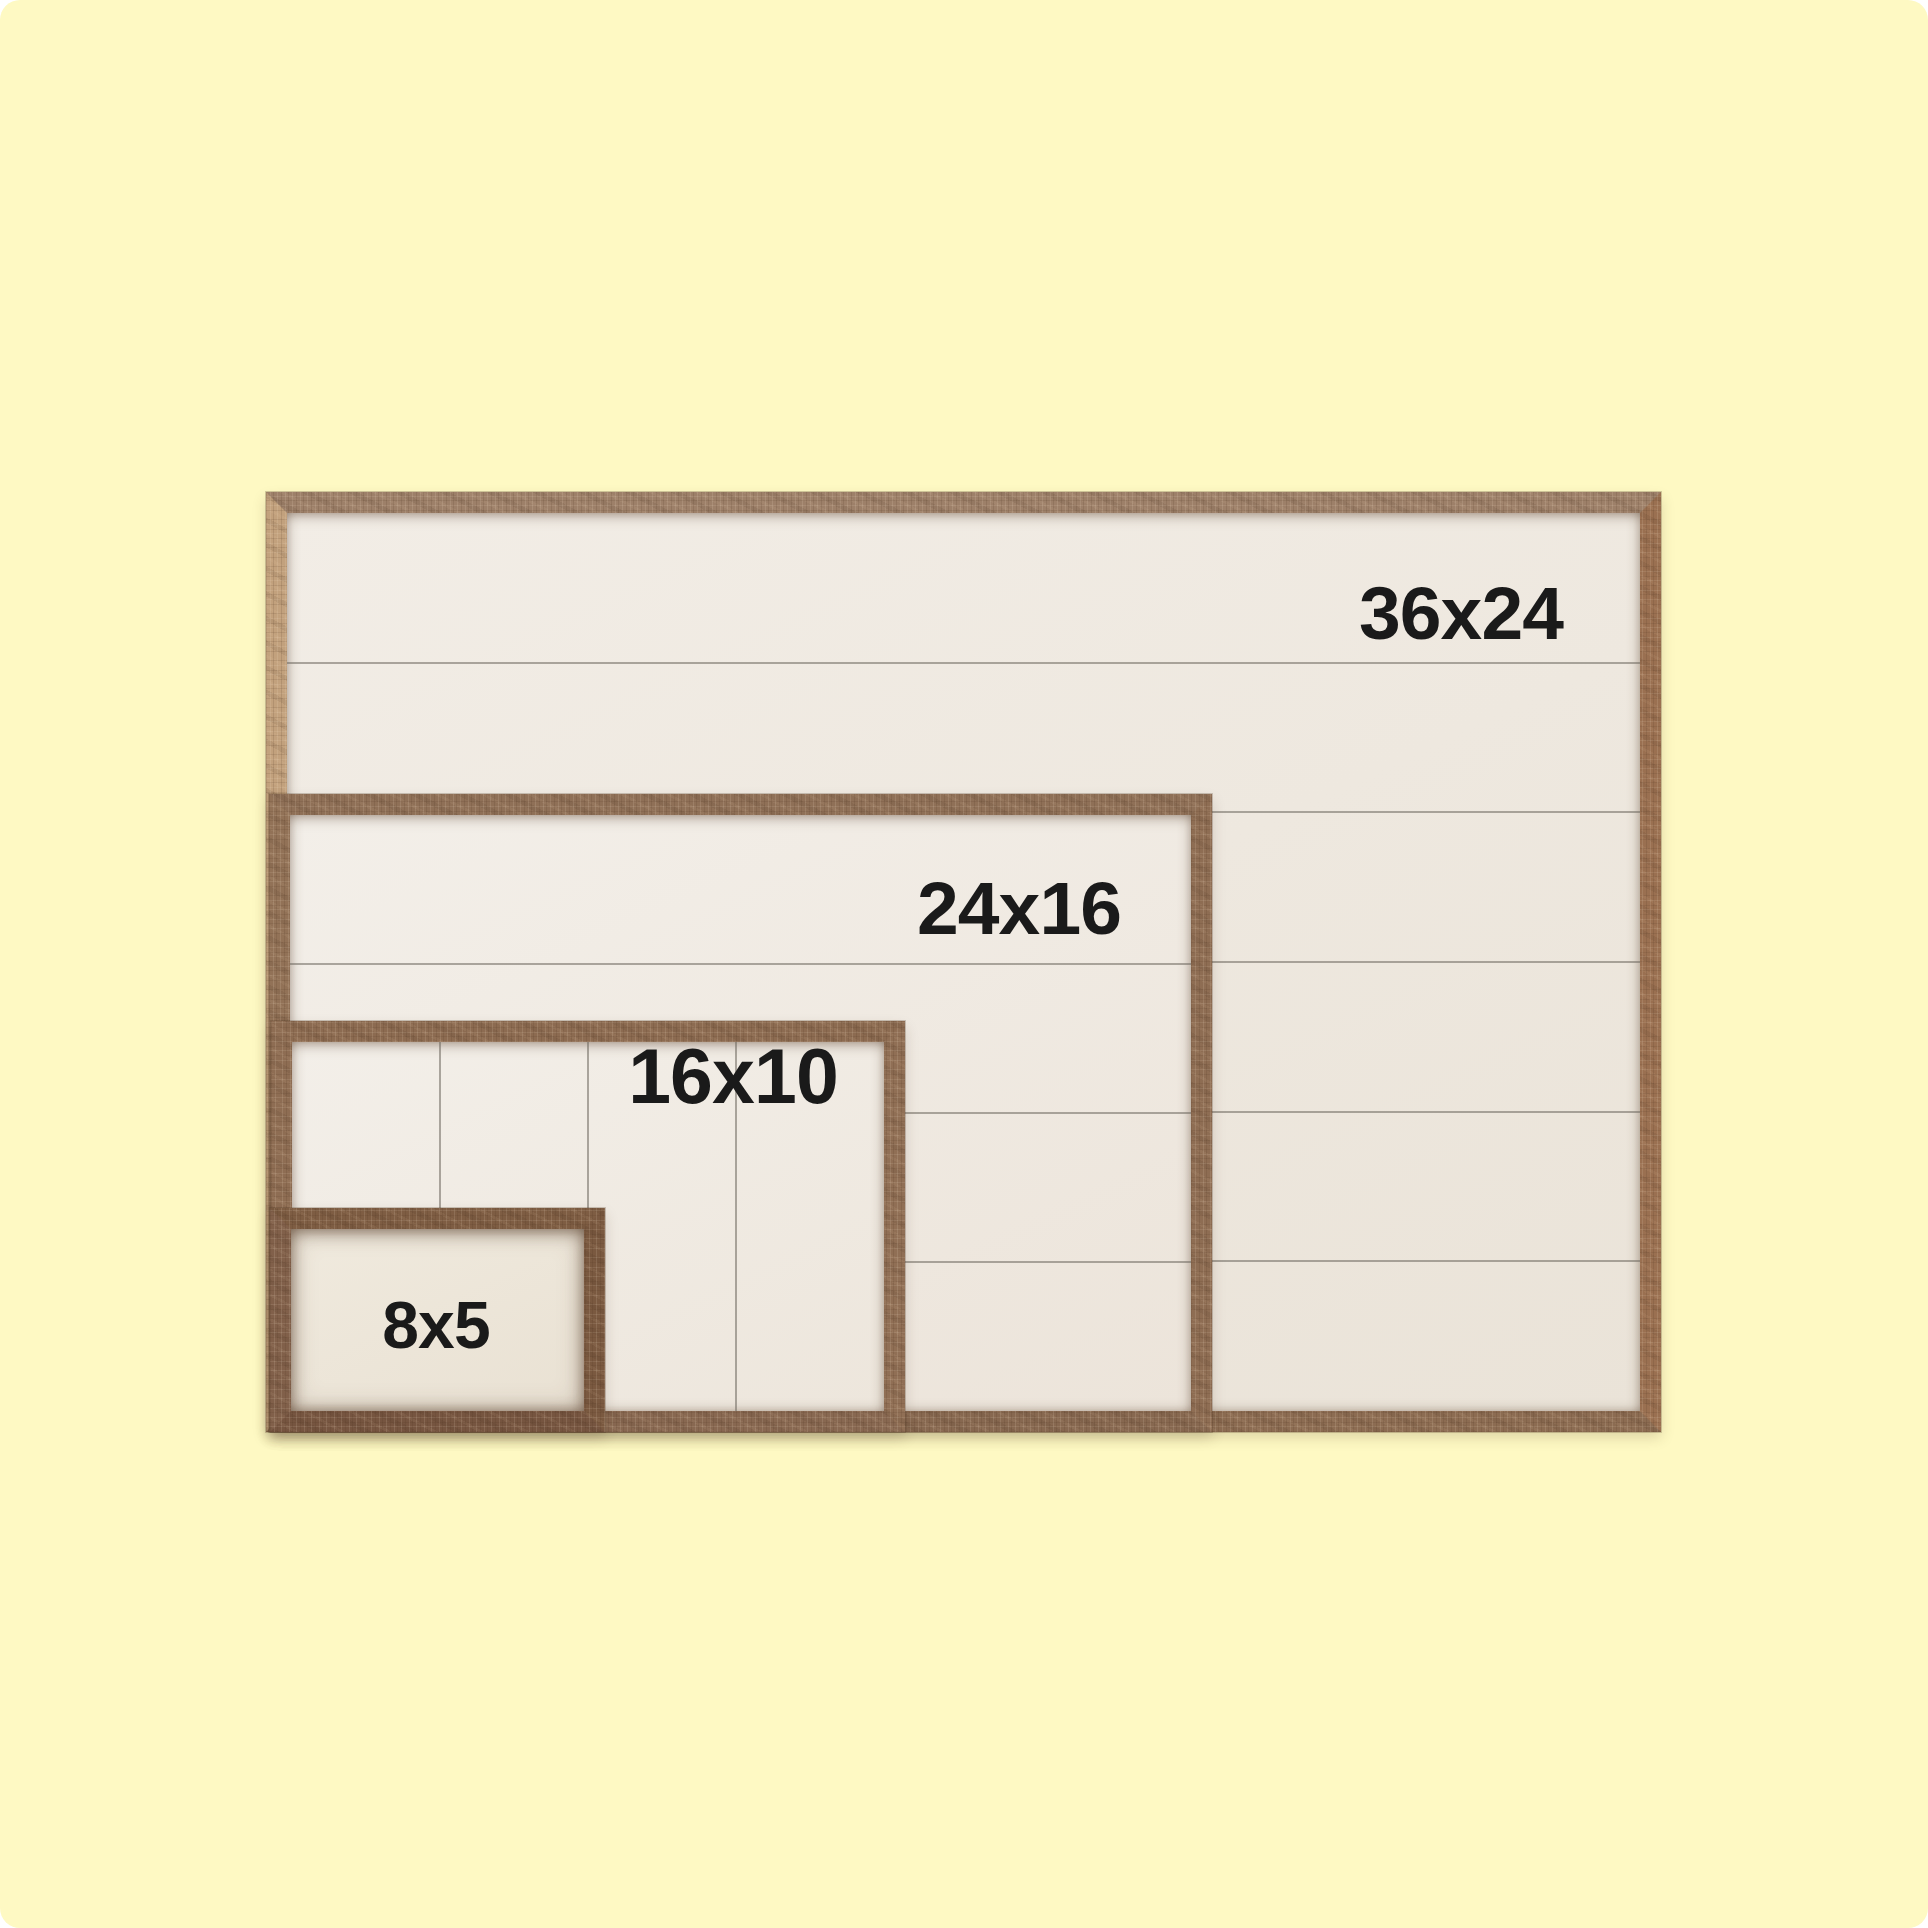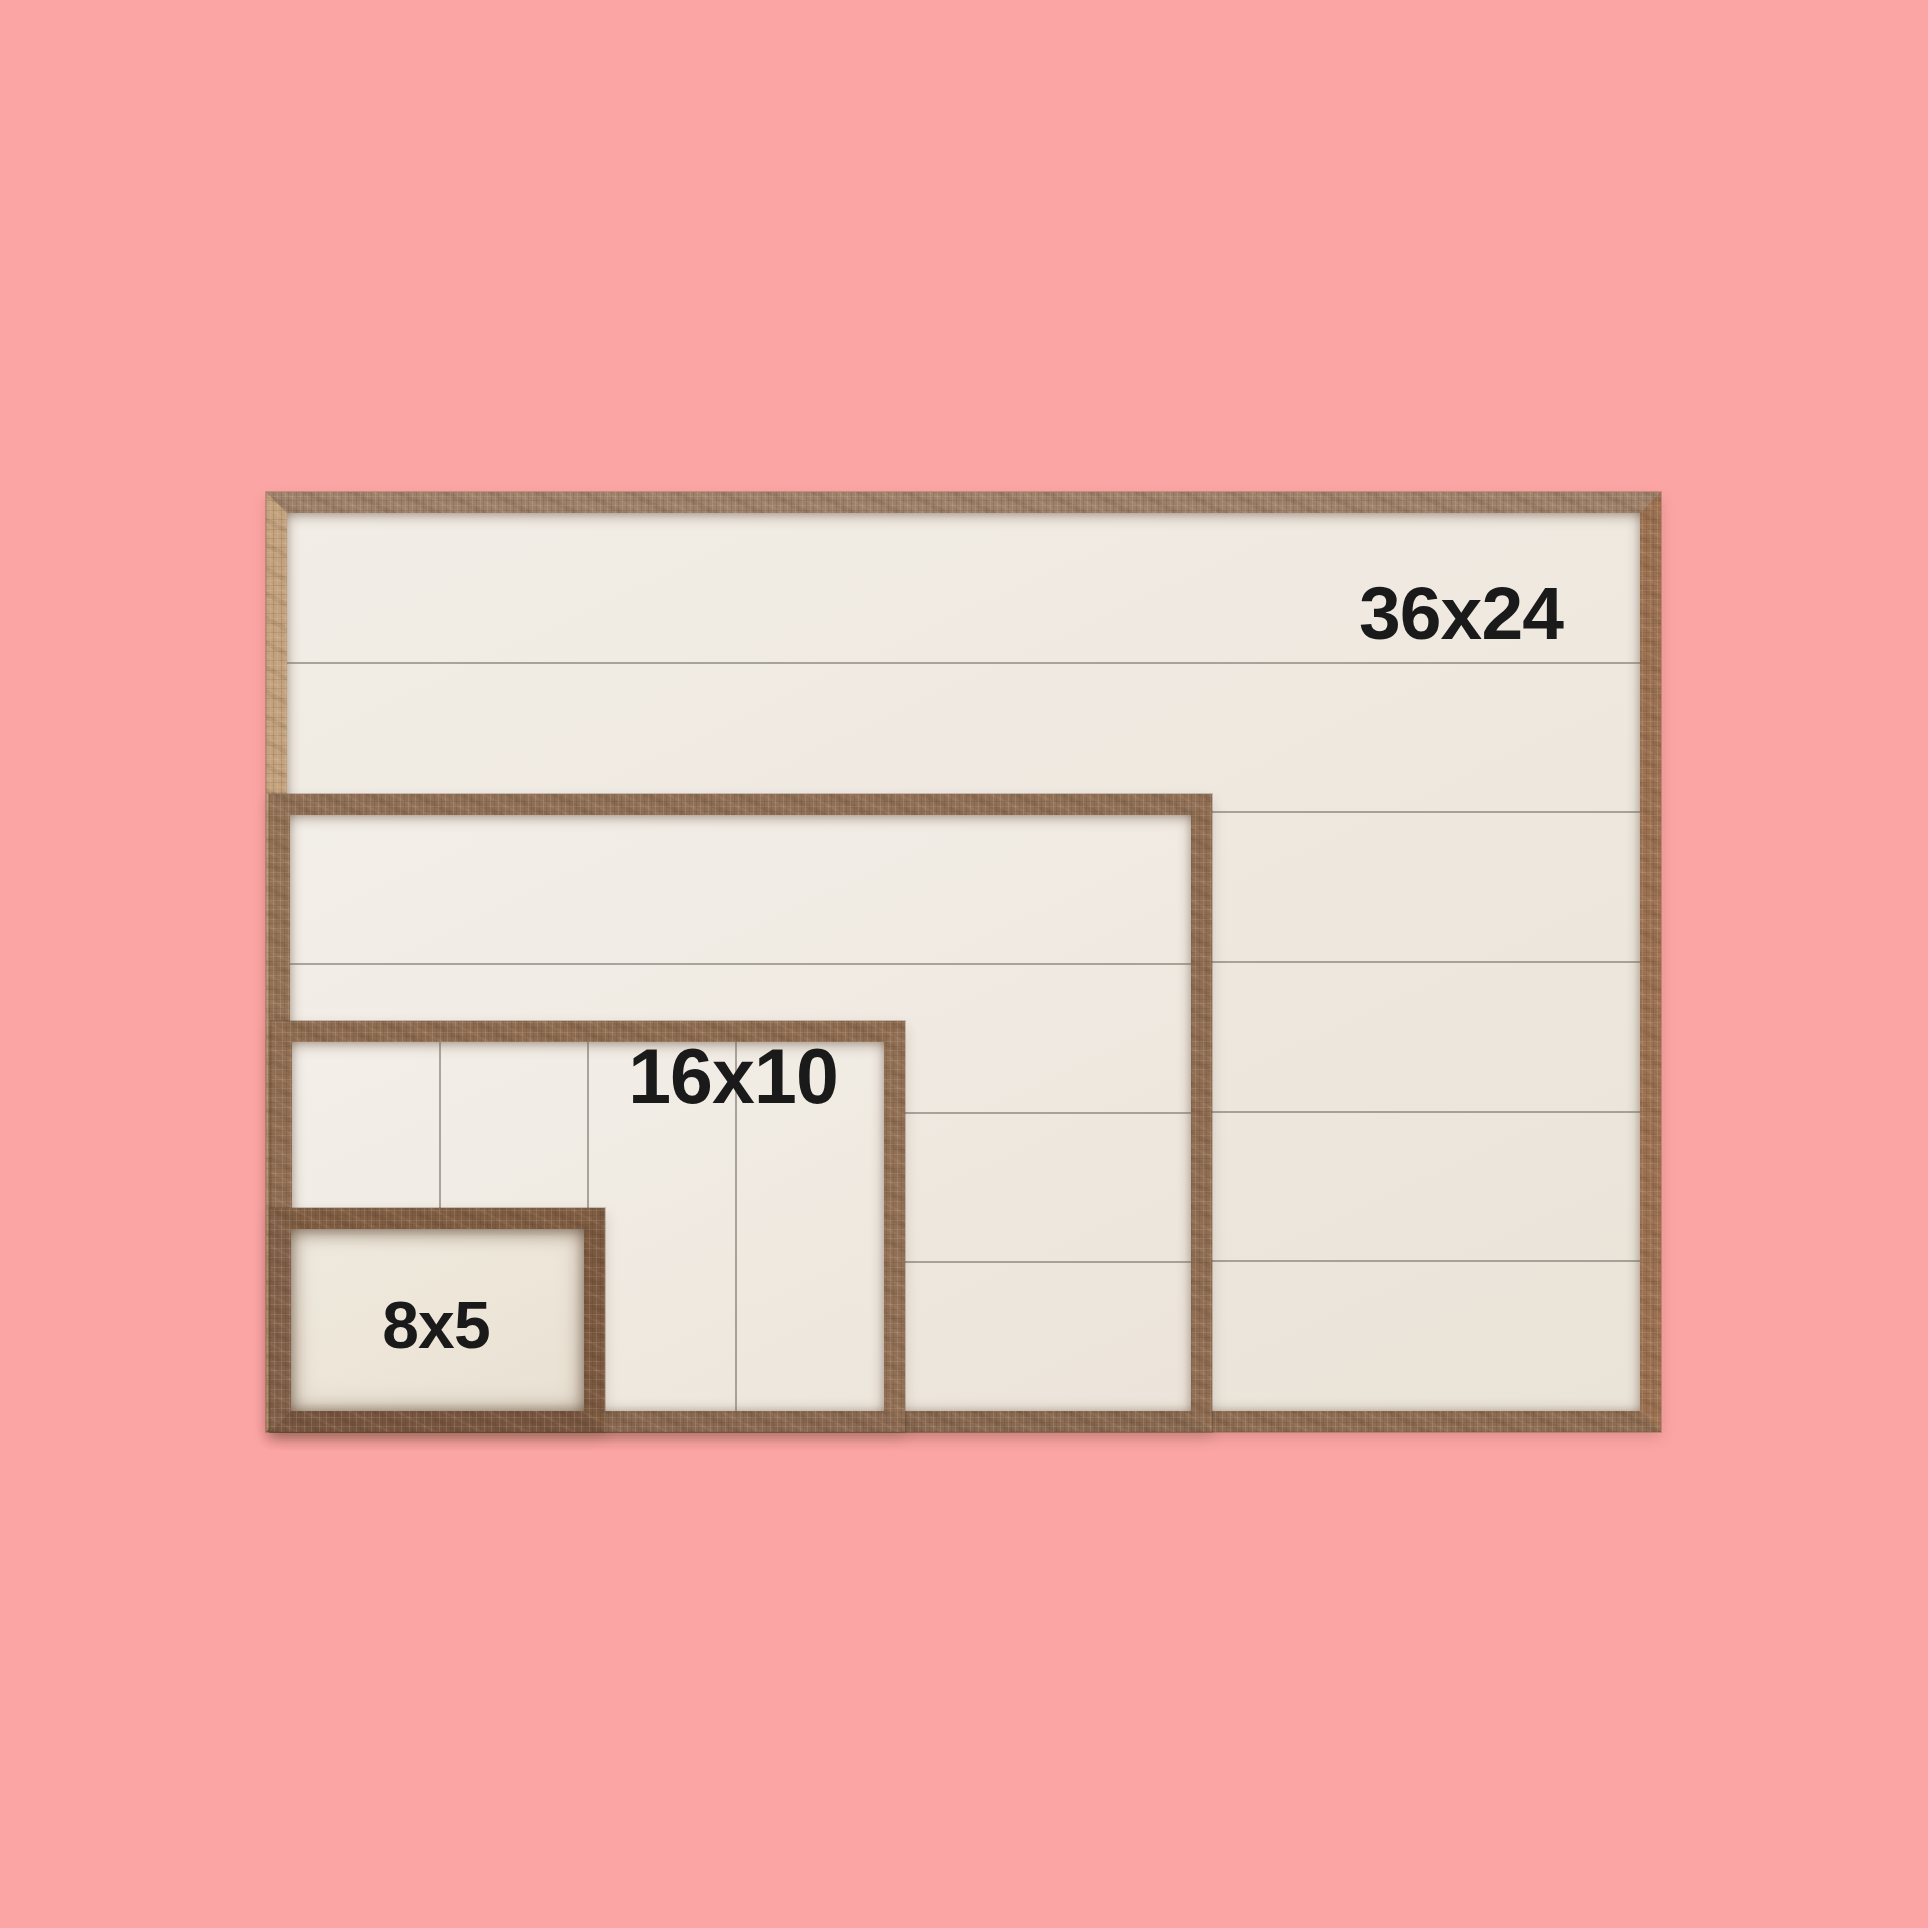--- a/index.html
+++ b/index.html
@@ -74,40 +74,41 @@
     line-height: 1;
     letter-spacing: -0.9px;
     white-space: nowrap;
     color: var(--label-color, #1a1a1a);
     z-index: 20;
   }
 </style>
 </head>
 <body>
 
-<div id="stage" style="background: #fca5a5;">
+<div id="stage" style="background: #fef9c3; border-radius: 20px;">
     <div class="frame" style="left: 266px; top: 492px; width: 1395px; height: 940px; z-index: 1; border-width: 21px; border-color: rgb(157, 128, 105) rgb(154, 112, 81) rgb(140, 108, 82) rgb(194, 161, 125);">
       <div class="grain" style="inset: -21px;"></div>
       <div class="board" style="background: linear-gradient(155deg, rgb(242, 237, 230) 0%, rgb(234, 227, 216) 100%);">
         <div class="seam-h" style="top: calc(16.67% - 0.9px);"></div>
         <div class="seam-h" style="top: calc(33.33% - 0.9px);"></div>
         <div class="seam-h" style="top: calc(50% - 0.9px);"></div>
         <div class="seam-h" style="top: calc(66.67% - 0.9px);"></div>
         <div class="seam-h" style="top: calc(83.33% - 0.9px);"></div>
       </div>
     </div>
     <div class="size-label" style="left: 1461px; top: 613px; font-size: 75px;">36x24</div>
     <div class="frame" style="left: 269px; top: 794px; width: 943px; height: 638px; z-index: 2; border-width: 21px; border-color: rgb(143, 112, 87) rgb(142, 109, 83) rgb(135, 104, 80) rgb(146, 114, 87);">
       <div class="grain" style="inset: -21px;"></div>
       <div class="board" style="background: linear-gradient(155deg, rgb(243, 239, 233) 0%, rgb(236, 228, 218) 100%);">
         <div class="seam-h" style="top: calc(25% - 0.9px);"></div>
         <div class="seam-h" style="top: calc(50% - 0.9px);"></div>
         <div class="seam-h" style="top: calc(75% - 0.9px);"></div>
       </div>
     </div>
+    <div class="size-label" style="left: 1019px; top: 908px; font-size: 75px;">24x16</div>
     <div class="frame" style="left: 271px; top: 1021px; width: 634px; height: 411px; z-index: 3; border-width: 21px; border-color: rgb(140, 107, 81) rgb(144, 111, 85) rgb(136, 104, 81) rgb(142, 109, 83);">
       <div class="grain" style="inset: -21px;"></div>
       <div class="board" style="background: linear-gradient(155deg, rgb(243, 239, 233) 0%, rgb(237, 230, 220) 100%);">
         <div class="seam-v" style="left: calc(25% - 0.9px);"></div>
         <div class="seam-v" style="left: calc(50% - 0.9px);"></div>
         <div class="seam-v" style="left: calc(75% - 0.9px);"></div>
       </div>
     </div>
     <div class="size-label" style="left: 733px; top: 1076px; font-size: 77px;">16x10</div>
     <div class="frame" style="left: 270px; top: 1208px; width: 335px; height: 224px; z-index: 4; border-width: 21px; border-color: rgb(126, 93, 67) rgb(122, 89, 64) rgb(118, 85, 64) rgb(129, 96, 74);">

